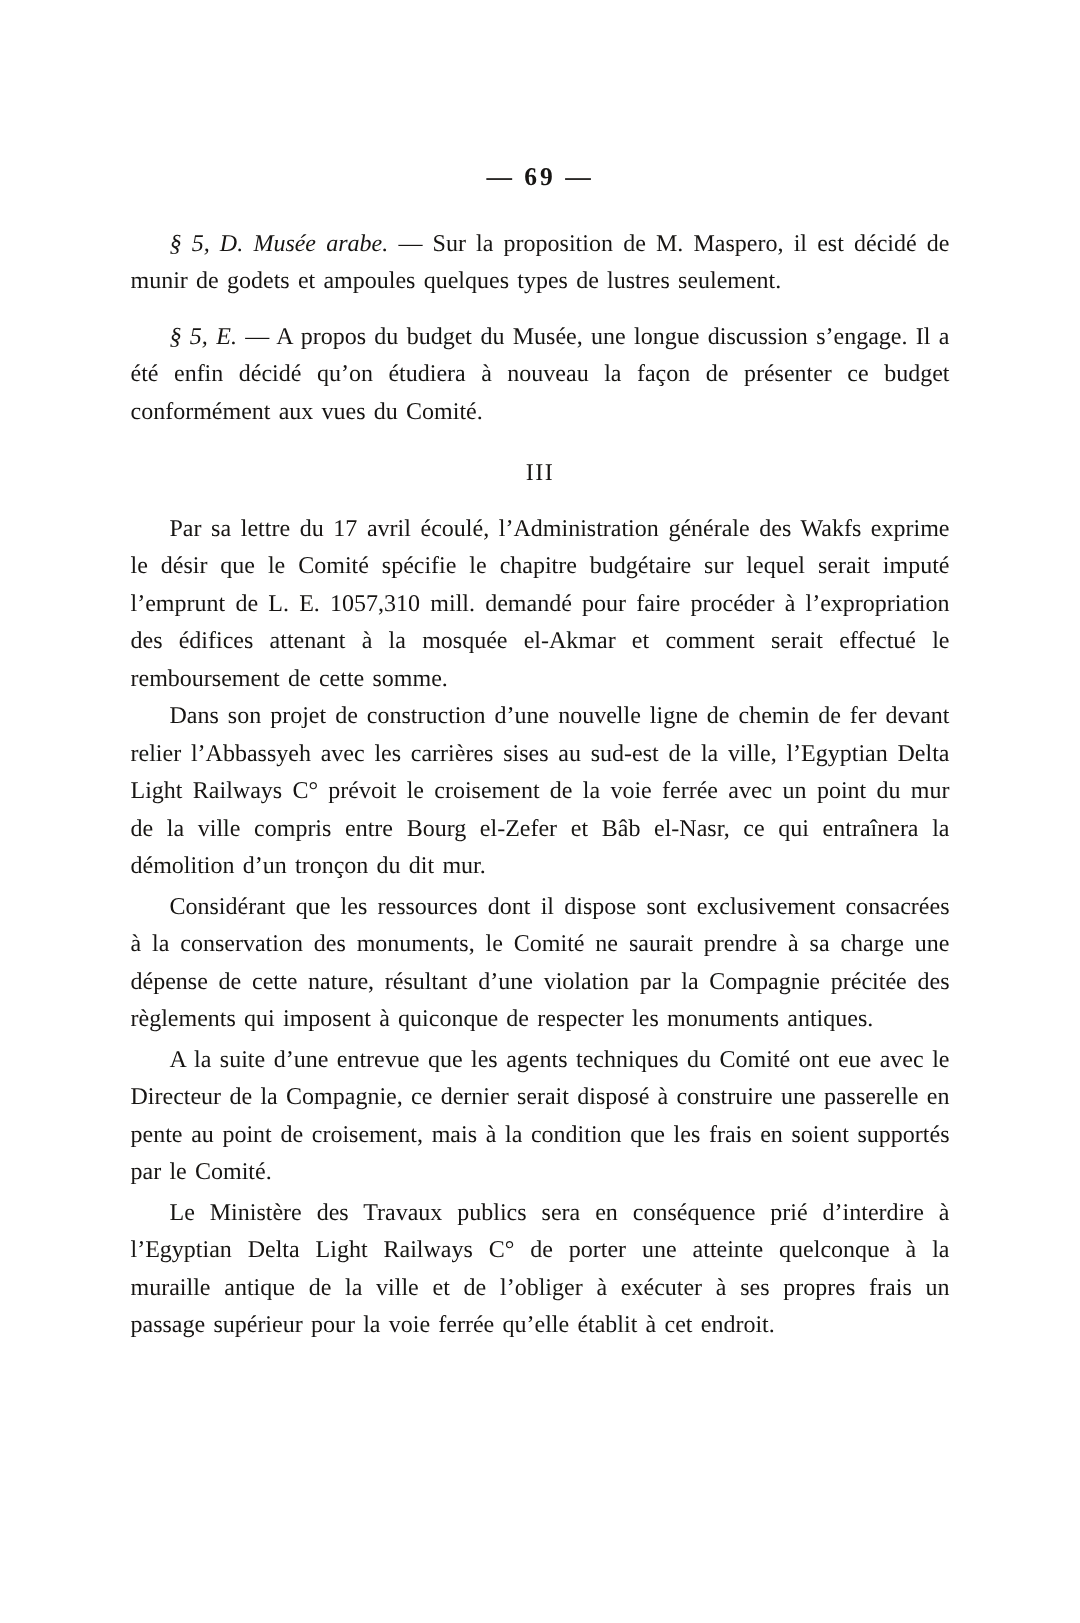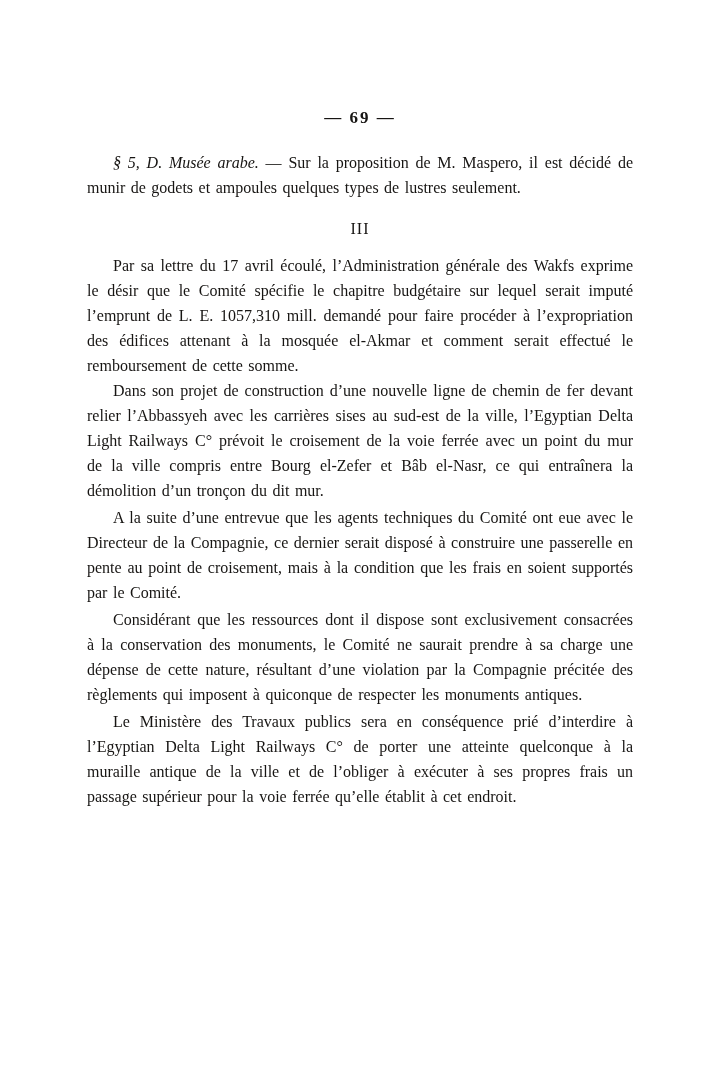--- a/index.html
+++ b/index.html
@@ -56,29 +56,30 @@
 <body>
 
 <div class="page">
 
   <div class="page-number">— 69 —</div>
 
   <div class="content">
 
     <p class="para"><span class="ital">§ 5, D. Musée arabe.</span><span> — Sur la proposition de M. Maspero, il est décidé de munir de godets et ampoules quelques types de lustres seulement.</span></p>
 
+    <p class="para sp"><span class="ital">§ 5, E.</span><span> — A propos du budget du Musée, une longue discussion s’engage. Il a été enfin décidé qu’on étudiera à nouveau la façon de présenter ce budget conformément aux vues du Comité.</span></p>
 
     <div class="heading">III</div>
 
     <p class="para">Par sa lettre du 17 avril écoulé, l’Administration générale des Wakfs exprime le désir que le Comité spécifie le chapitre budgétaire sur lequel serait imputé l’emprunt de L. E. 1057,310 mill. demandé pour faire procéder à l’expropriation des édifices attenant à la mosquée el-Akmar et comment serait effectué le remboursement de cette somme.</p>
 
 
 
     <p class="para">Dans son projet de construction d’une nouvelle ligne de chemin de fer devant relier l’Abbassyeh avec les carrières sises au sud-est de la ville, l’Egyptian Delta Light Railways C° prévoit le croisement de la voie ferrée avec un point du mur de la ville compris entre Bourg el-Zefer et Bâb el-Nasr, ce qui entraînera la démolition d’un tronçon du dit mur.</p>
 
+    <p class="para tight">Considérant que les ressources dont il dispose sont exclusivement consacrées à la conservation des monuments, le Comité ne saurait prendre à sa charge une dépense de cette nature, résultant d’une violation par la Compagnie précitée des règlements qui imposent à quiconque de respecter les monuments antiques.</p>
+
     <p class="para tight">A la suite d’une entrevue que les agents techniques du Comité ont eue avec le Directeur de la Compagnie, ce dernier serait disposé à construire une passerelle en pente au point de croisement, mais à la condition que les frais en soient supportés par le Comité.</p>
-
-    <p class="para tight">Considérant que les ressources dont il dispose sont exclusivement consacrées à la conservation des monuments, le Comité ne saurait prendre à sa charge une dépense de cette nature, résultant d’une violation par la Compagnie précitée des règlements qui imposent à quiconque de respecter les monuments antiques.</p>
 
     <p class="para tight">Le Ministère des Travaux publics sera en conséquence prié d’interdire à l’Egyptian Delta Light Railways C° de porter une atteinte quelconque à la muraille antique de la ville et de l’obliger à exécuter à ses propres frais un passage supérieur pour la voie ferrée qu’elle établit à cet endroit.</p>
 
   </div>
 </div>
 
 </body></html>

